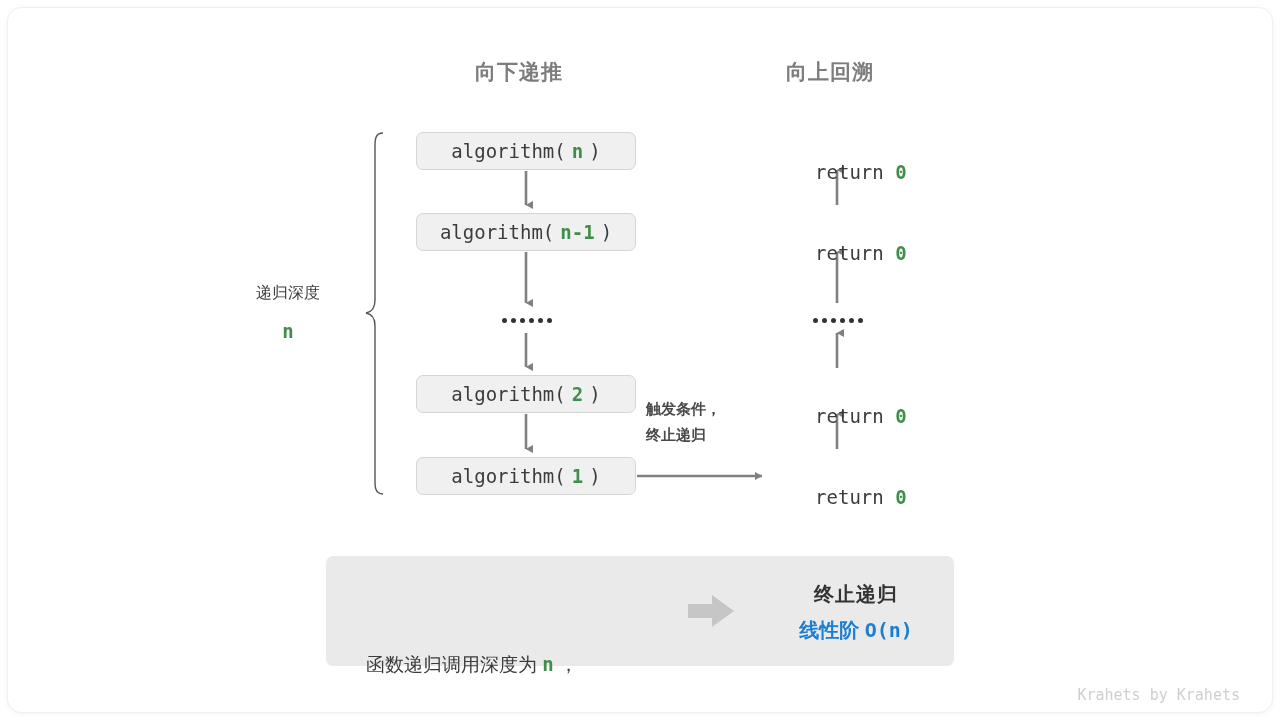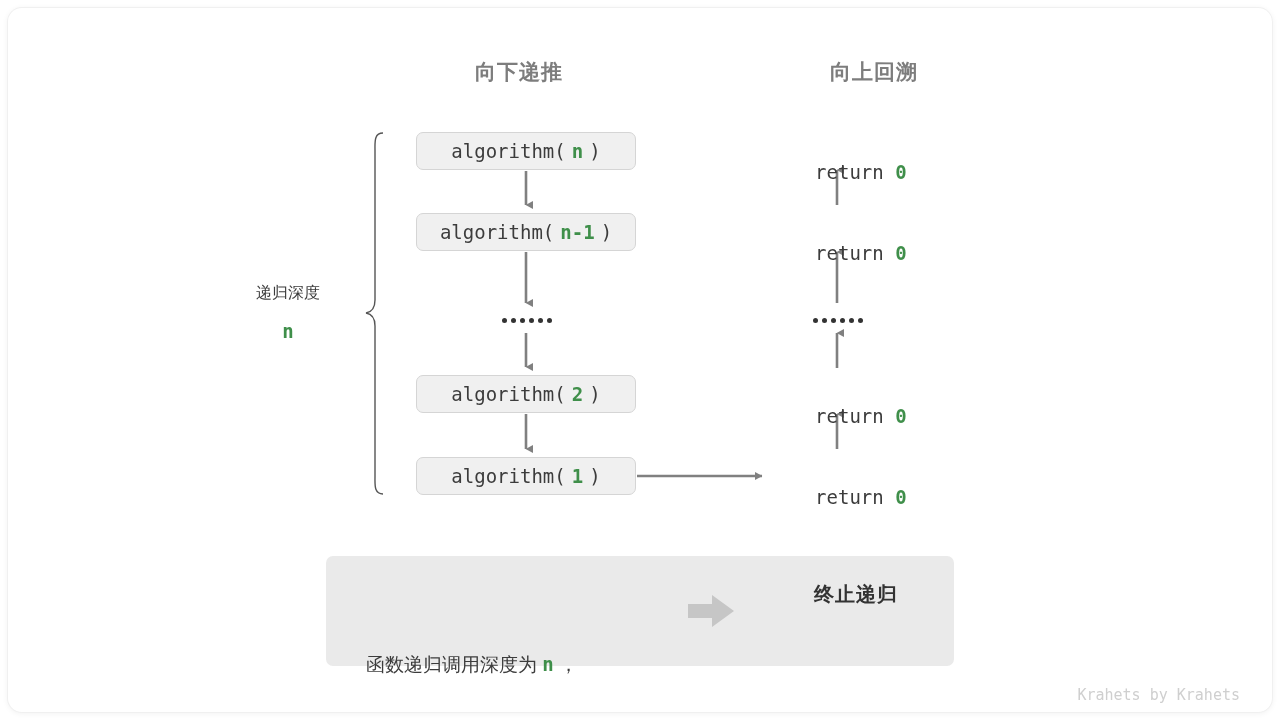--- a/index.html
+++ b/index.html
@@ -31,21 +31,21 @@
   .col-header {
     position: absolute;
     font-family: "Liberation Sans", sans-serif;
     font-size: 21px;
     font-weight: bold;
     color: #7d7d7d;
     white-space: nowrap;
     letter-spacing: 1px;
   }
   #hdr-down { left: 475px; top: 58px; }
-  #hdr-up   { left: 786px; top: 58px; margin-left: 44px; }
+  #hdr-up   { left: 786px; top: 58px; }
 
   
   .call-box {
     position: absolute;
     left: 416px;
     width: 220px;
     height: 38px;
     box-sizing: border-box;
     background: #f0f0f0;
     border: 1px solid #d5d5d5;
@@ -301,30 +301,35 @@
     <i></i>
     <i></i>
     <i></i>
     <i></i>
     <i></i>
   </div>
 
   <div class="depth-label" style="top:283px">递归深度</div>
   <div class="depth-value" style="top:320px">n</div>
 
+  <div class="trigger-note" style="top:396px">
+    <div>触发条件，</div>
+    <div>终止递归</div>
+  </div>
 
   <div id="summary-box">
     <div id="summary-left">
       <div><span>函数递归调用深度为 </span><span class="n">n</span><span> ，</span></div>
       
     </div>
 
     <svg id="summary-arrow" viewBox="0 0 46 34" xmlns="http://www.w3.org/2000/svg">
       <path d="M0,10 L24,10 L24,1 L46,17 L24,33 L24,24 L0,24 Z" fill="#c6c6c6"></path>
     </svg>
 
     <div id="summary-right">
       <span class="sum-title">终止递归</span>
+      <span class="sum-value"><span>线性阶 </span><span class="mono">O(</span><span class="mono">n</span><span class="mono">)</span></span>
     </div>
   </div>
 
   <div id="credit">Krahets by Krahets</div>
 </div>
 
 </body></html>

